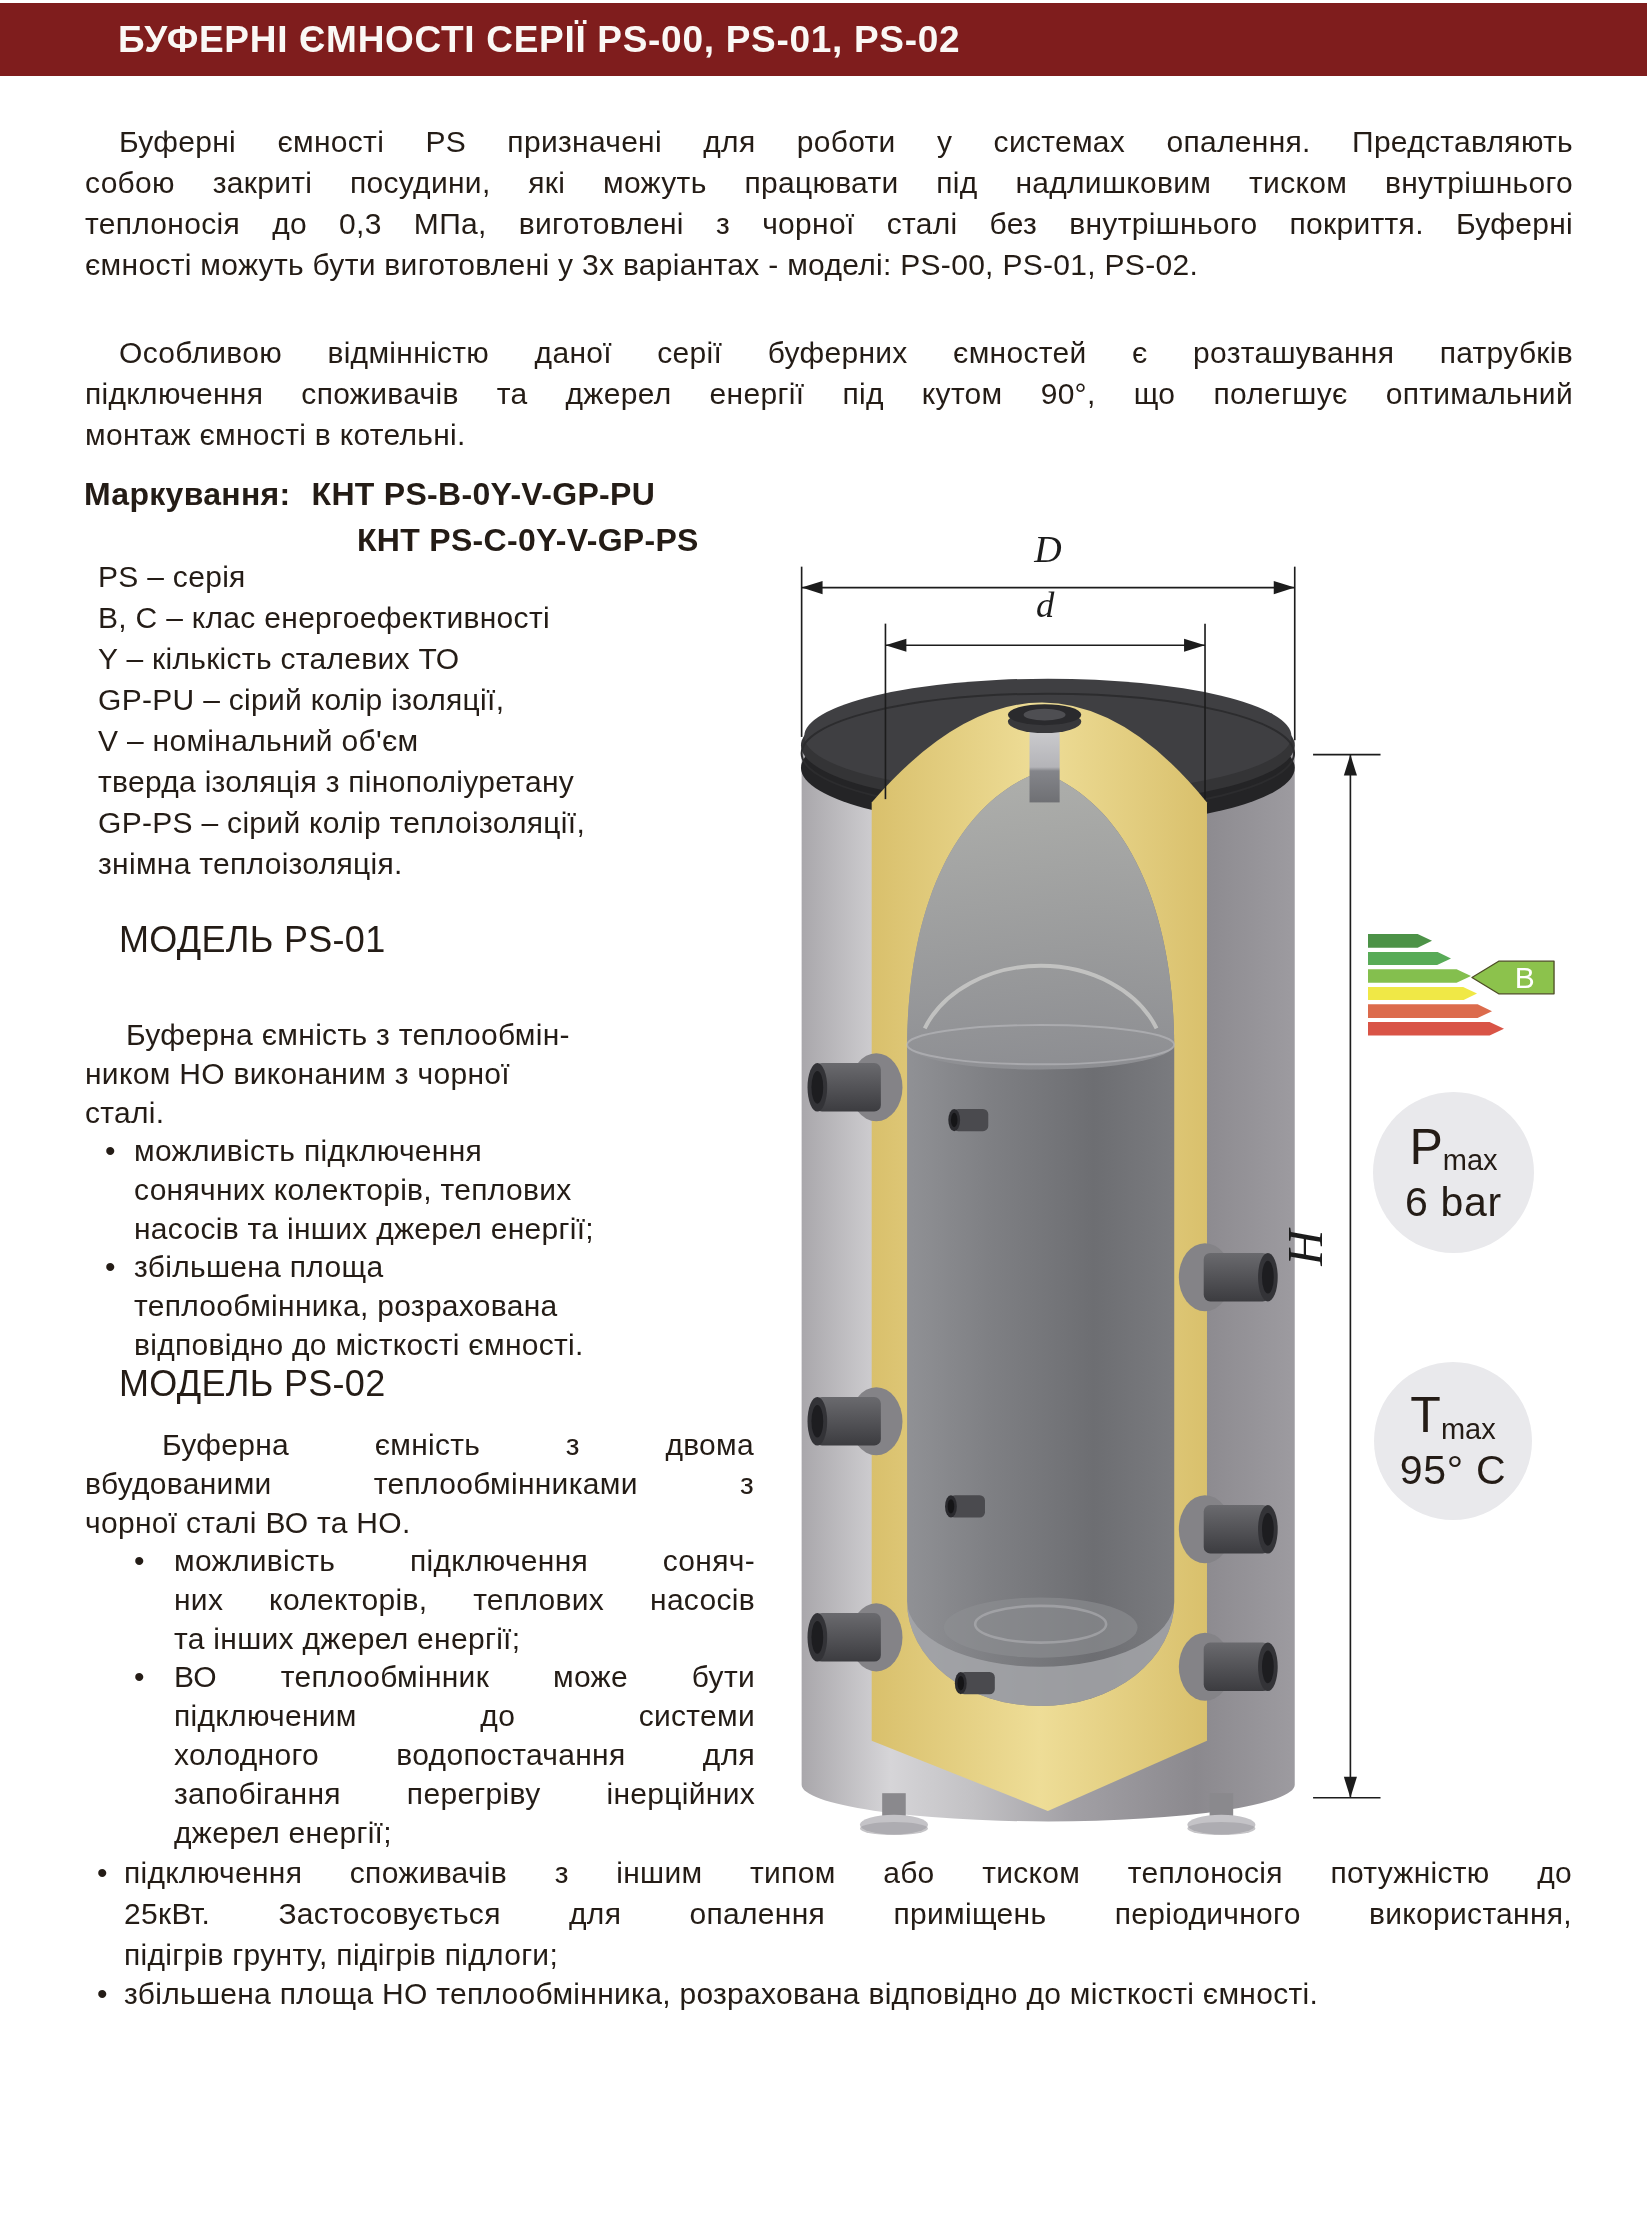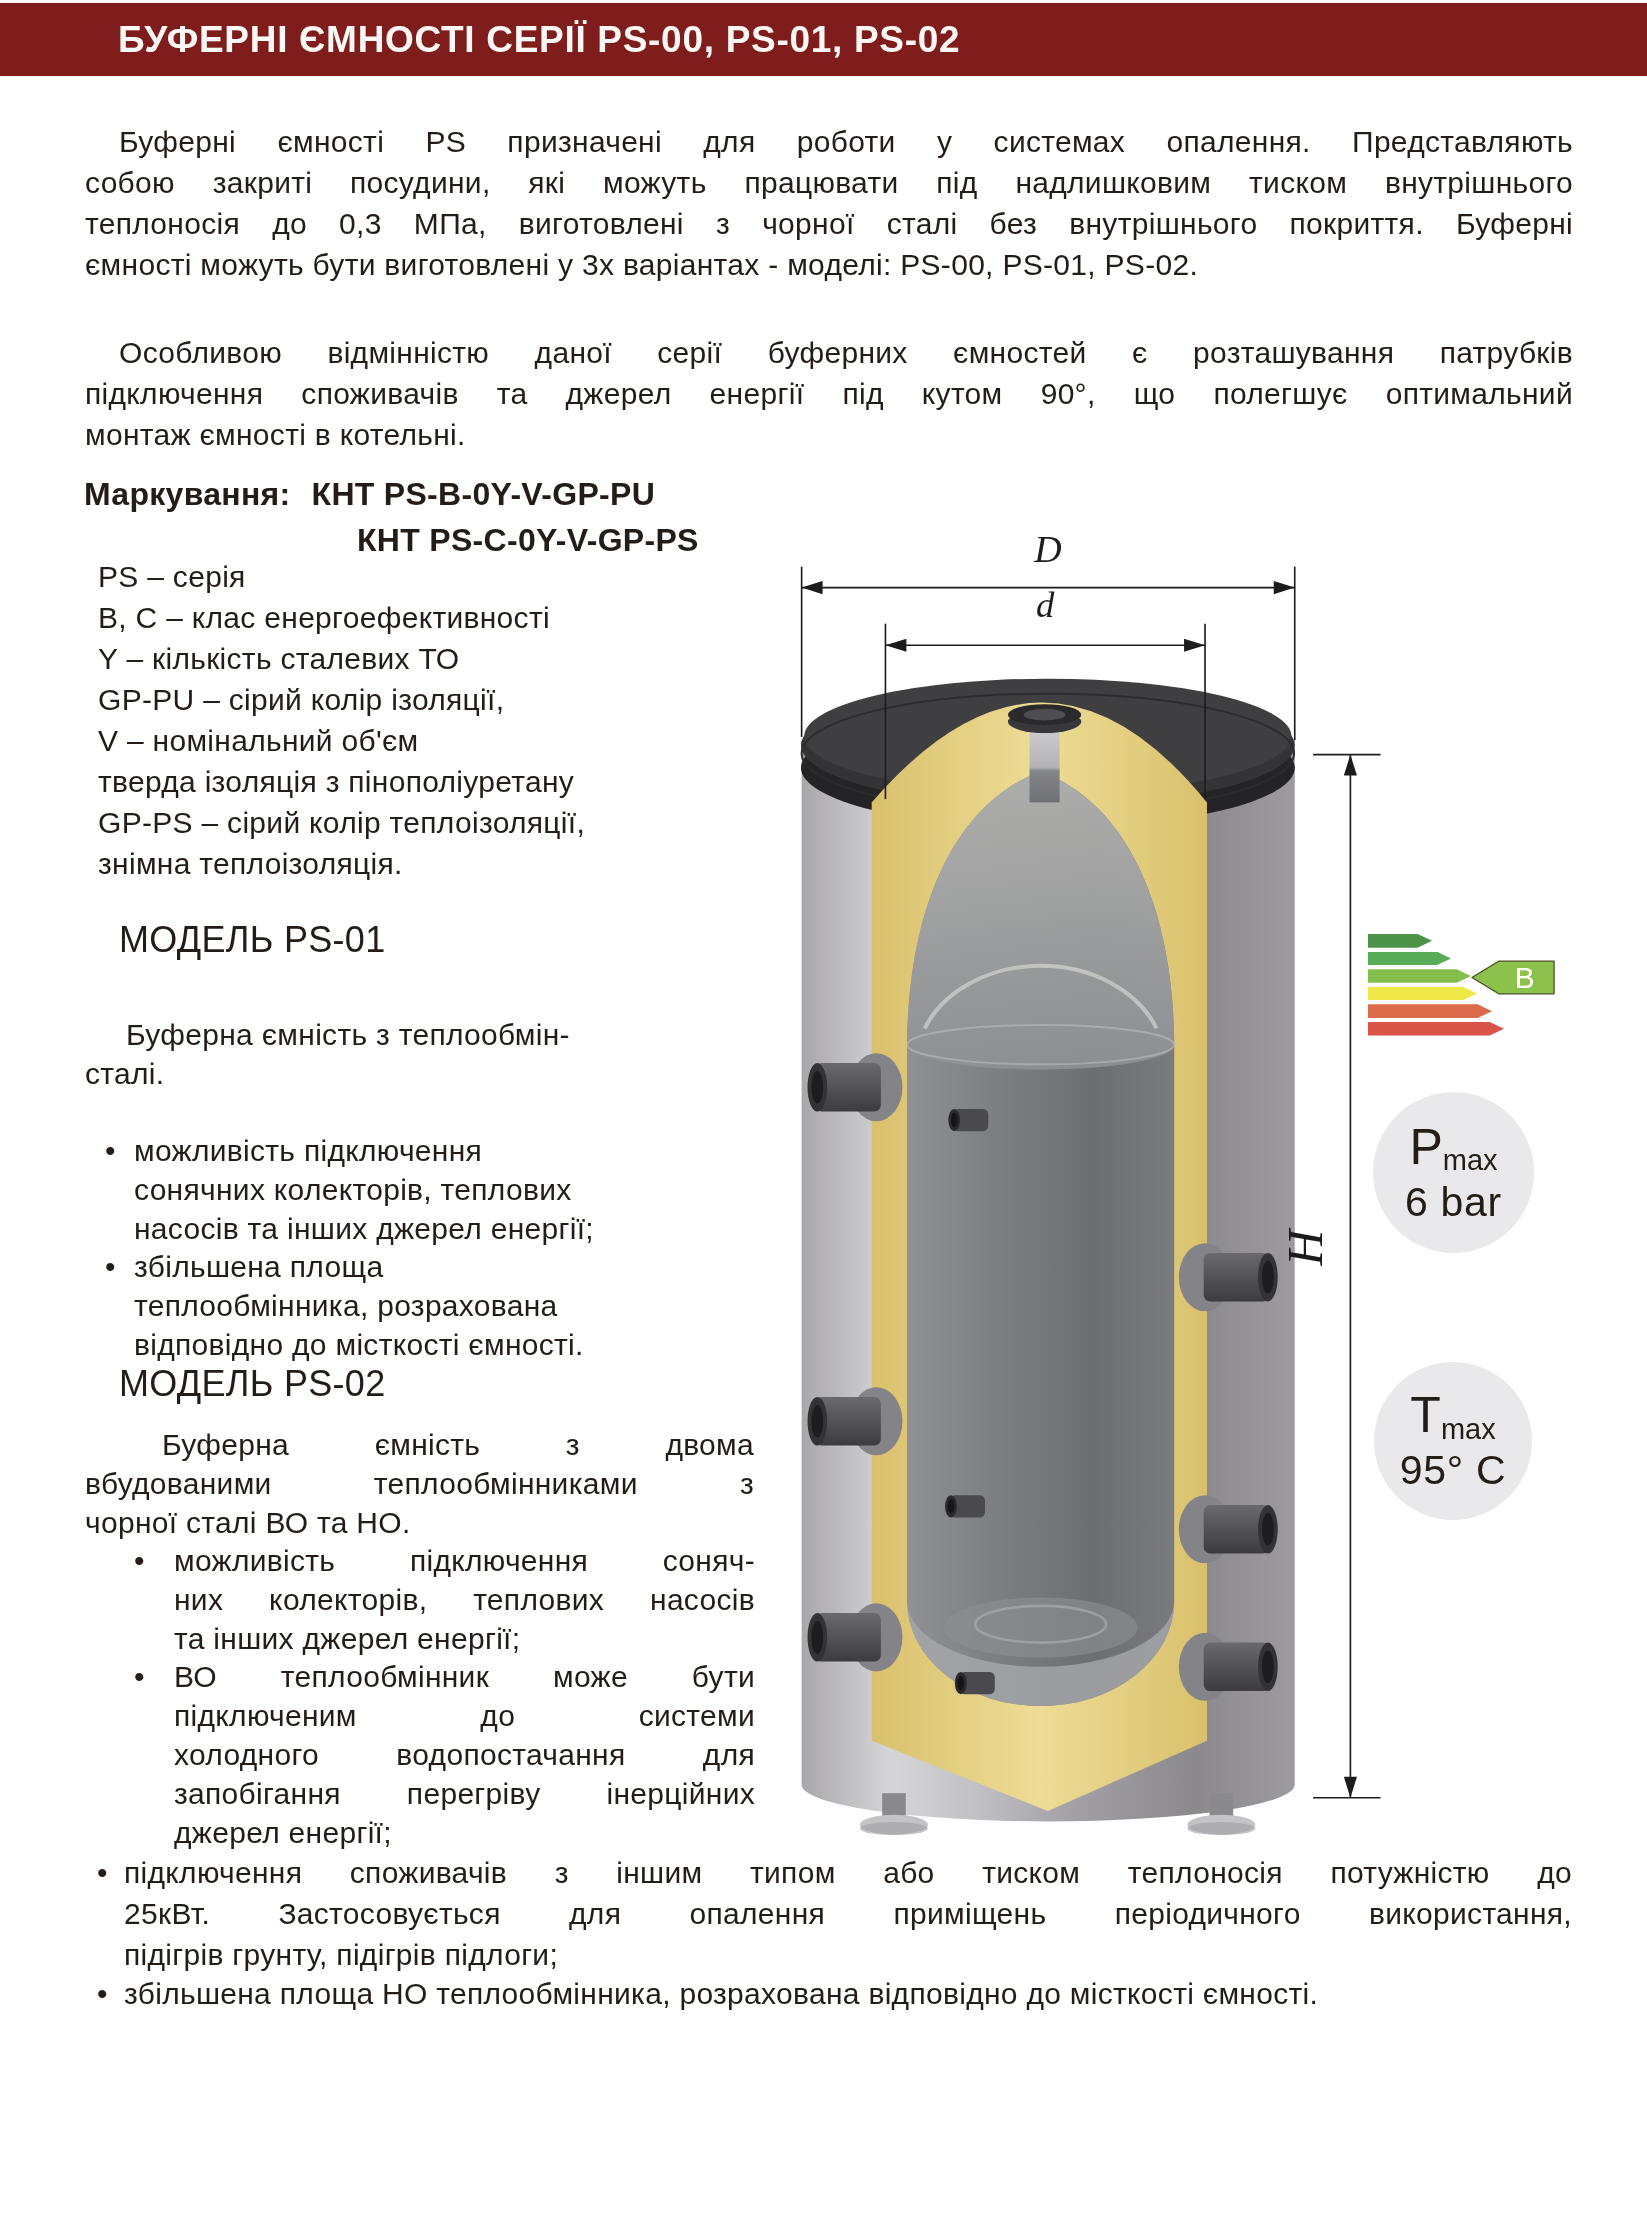--- a/index.html
+++ b/index.html
@@ -67,20 +67,21 @@
     <div class="ln">V – номінальний об'єм</div>
     <div class="ln">тверда ізоляція з пінополіуретану</div>
     <div class="ln">GP-PS – сірий колір теплоізоляції,</div>
     <div class="ln">знімна теплоізоляція.</div>
   </div>
 
   <div class="flow heading" style="left:119px;top:919px;">МОДЕЛЬ PS-01</div>
 
   <div class="flow body-txt lh59" style="left:85px;top:1015px;width:669px;">
     <div class="ln" style="text-indent:41px;">Буферна ємність з теплообмін-</div>
+    <div class="ln">ником НО виконаним з чорної</div>
     <div class="ln">сталі.</div>
   </div>
 
   <span class="bullet-dot" style="left:105px;top:1131px;line-height:39px;">•</span>
   <div class="flow body-txt lh59" style="left:134px;top:1131px;width:629px;">
     <div class="ln">можливість підключення</div>
     <div class="ln">сонячних колекторів, теплових</div>
     <div class="ln">насосів та інших джерел енергії;</div>
   </div>
 

